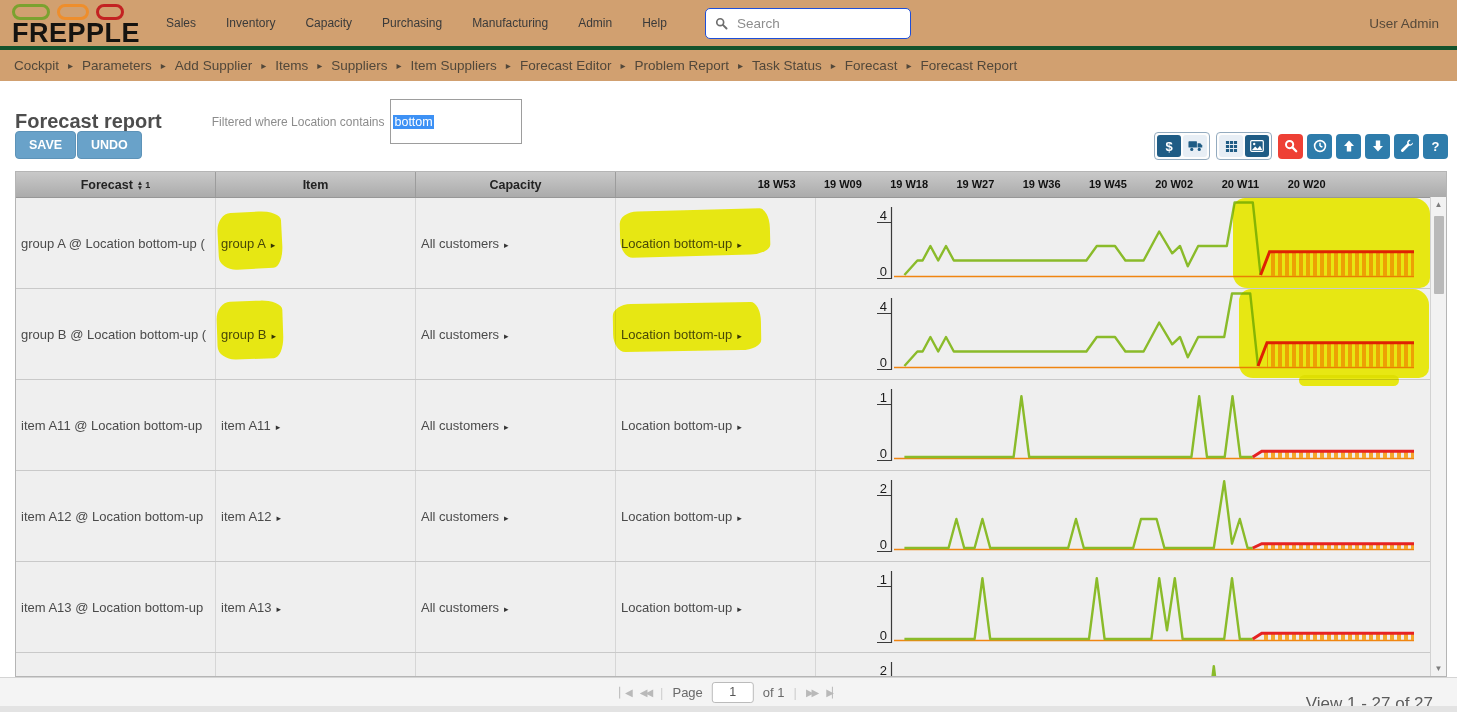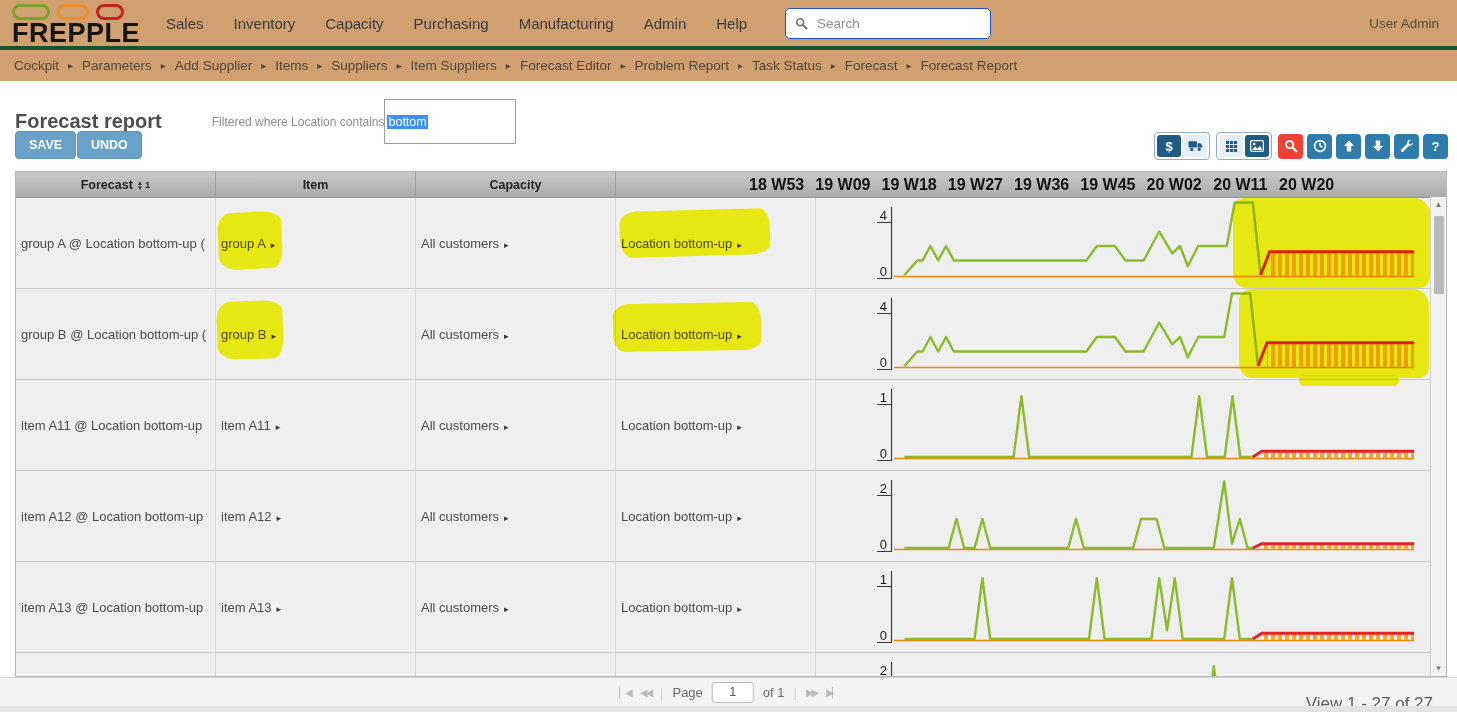--- a/index.html
+++ b/index.html
@@ -10,42 +10,42 @@
   .topbar{position:absolute;left:0;top:0;width:100%;height:46px;background:#d1a070;
           display:flex;align-items:center;}
   .logo{display:flex;flex-direction:column;margin-left:12px;width:132px;cursor:pointer;}
   .pills{display:flex;gap:7px;align-items:center;margin-top:4px;}
   .pill{height:10px;border-radius:8px;border:3.5px solid;}
   .pill.g{width:32px;border-color:#7ba22f;}
   .pill.o{width:26px;border-color:#ee8e2c;}
   .pill.r{width:22px;border-color:#c32222;}
   .logo-text{font-size:27px;font-weight:bold;color:#151310;letter-spacing:.5px;line-height:1;
              transform:scaleY(1.05);margin-top:0px;}
-  .mainnav{display:flex;gap:30px;margin-left:22px;font-size:15px;color:#3a3a3a;}
+  .mainnav{display:flex;gap:30px;margin-left:22px;font-size:12px;color:#3a3a3a;}
   .nav-item{cursor:pointer;}
   .searchbox{margin-left:38px;width:186px;height:29px;background:#fff;border:1px solid #1d4ed8;
              border-radius:5px;display:flex;align-items:center;padding:0 9px;}
   .searchbox svg{flex:none;}
   .searchbox input{border:none;outline:none;background:transparent;margin-left:7px;width:140px;
                    font-size:13.5px;color:#444;font-family:"Liberation Sans",sans-serif;}
   .searchbox input::placeholder{color:#8d8d8d;}
   .userlabel{margin-left:auto;margin-right:18px;font-size:13.5px;color:#56493a;cursor:pointer;}
 
   
   .breadcrumbs{position:absolute;left:0;top:46px;width:100%;height:35px;background:#d1a070;
                border-top:4px solid #14532d;display:flex;align-items:center;padding-left:14px;
                box-sizing:border-box;font-size:13.5px;color:#51473a;}
   .crumb{cursor:pointer;}
   .crumb-sep{font-size:10px;margin:0 9px;color:#51473a;}
 
   
   .titlerow{position:absolute;left:15px;top:99px;display:flex;align-items:center;}
   .page-title{font-size:20px;font-weight:bold;color:#4d4d4d;margin:0;}
   .filter-label{font-size:12px;color:#8c8c8c;margin-left:9px;padding-left:41px;}
-  .fake-input{margin-left:0;width:126px;height:17px;border:1px solid #9d9d9d;background:#fff;
+  .fake-input{margin-left:6px;width:126px;height:17px;border:1px solid #9d9d9d;background:#fff;
               font-size:12.5px;display:inline-flex;align-items:center;padding:13px 2px;cursor:text;}
   .fake-input .sel{background:#3d91f5;color:#fff;padding:0 1px;}
 
   .btn{position:absolute;top:131px;height:28px;background:#69a2c9;border:1px solid #5d93b8;
        border-radius:4px;color:#fff;font-weight:bold;font-size:12.5px;padding:0 13px;
        font-family:"Liberation Sans",sans-serif;cursor:pointer;}
   .btn.save{left:15px;}
   .btn.undo{left:77px;}
 
   .tools{position:absolute;right:9px;top:132px;display:flex;align-items:center;gap:4px;}
@@ -64,21 +64,21 @@
              border:1px solid #b5b5b5;box-sizing:border-box;background:#efefef;overflow:hidden;}
   .thead{height:25px;display:flex;background:linear-gradient(#c9c9c9,#ababab);
          border-bottom:1px solid #979797;}
   .th{width:200px;box-sizing:border-box;border-right:1px solid #9c9c9c;display:flex;
       align-items:center;justify-content:center;font-weight:bold;font-size:12.5px;color:#232323;}
   .th.chart-th{flex:1;border-right:none;overflow:hidden;position:relative;}
   .sorticon{display:inline-flex;flex-direction:column;margin-left:4px;color:#2b2b2b;}
   .sorticon span{font-size:6.5px;line-height:5px;}
   .th sup{font-size:9px;margin-left:2px;font-weight:bold;}
   .weeks{display:flex;padding-left:41px;width:616px;}
-  .wk{width:66.25px;flex:none;text-align:center;font-weight:bold;font-size:16px;color:#111;
+  .wk{width:66.25px;flex:none;text-align:center;font-weight:bold;font-size:11px;color:#111;
       line-height:25px;}
 
   .row{height:91px;display:flex;border-bottom:1px solid #c9c9c9;background:#efefef;box-sizing:border-box;}
   .cell{width:200px;box-sizing:border-box;border-right:1px solid #d6d6d6;display:flex;
         align-items:center;padding:0 5px;font-size:13px;color:#4a4a4a;overflow:hidden;
         white-space:nowrap;}
   .cell-link{cursor:pointer;}
   .caret{font-size:9px;color:#333;margin-left:5px;}
   .chart-cell{flex:1;border-right:none;position:relative;padding:0;overflow:hidden;}
 

